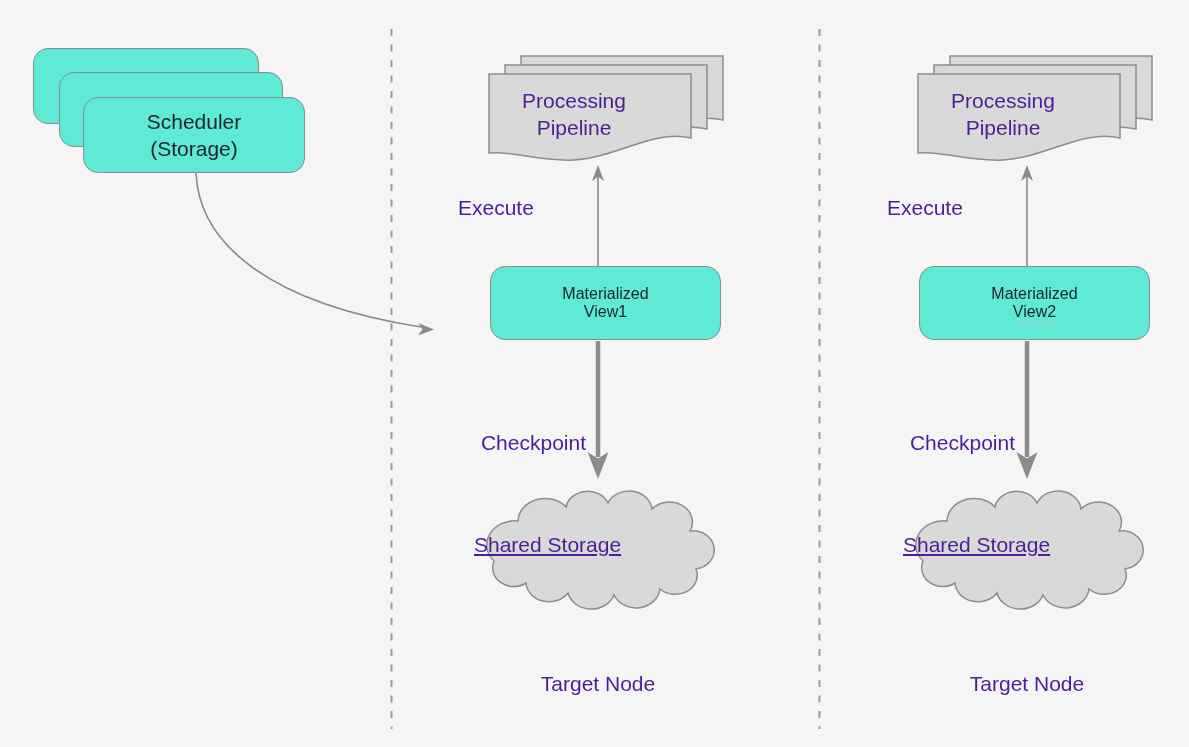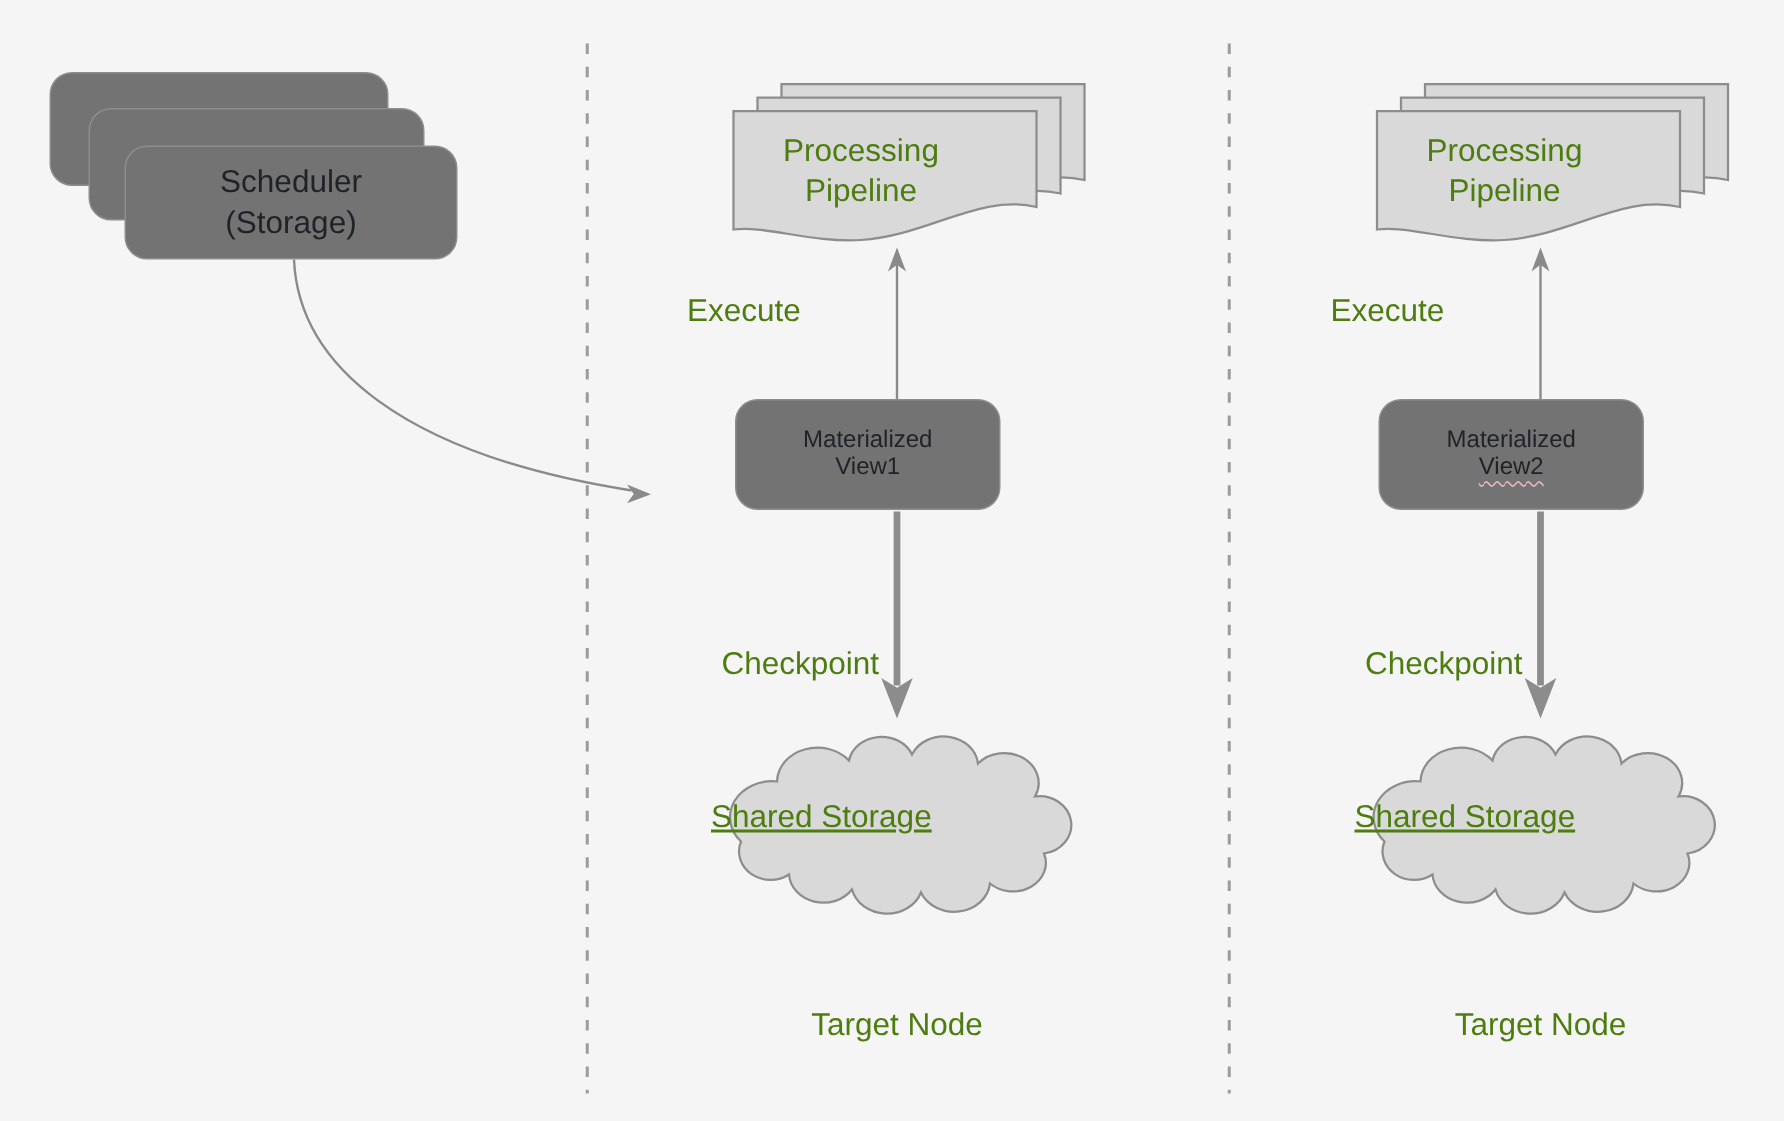--- a/index.html
+++ b/index.html
@@ -7,42 +7,42 @@
     position:relative;
     width:1189px;height:747px;
     background:#f5f5f6;
     font-family:"Liberation Sans","DejaVu Sans",sans-serif;
     color:#1f2227;
     overflow:hidden;
   }
   .layer{position:absolute;left:0;top:0;}
   .box{
     position:absolute;
-    background:#737373;
+    background:#5eead4;
     border:1.5px solid #8d8d8d;
     border-radius:15px;
     box-sizing:border-box;
   }
   .ctr{
     display:flex;flex-direction:column;
     align-items:center;justify-content:center;
     text-align:center;
   }
   .label{
     position:absolute;
     font-size:21px;line-height:27px;
-    color:#4d7c0f;
+    color:#4c1d95;
     white-space:nowrap;
   }
   .column{position:absolute;top:0;width:280px;height:747px;}
   .col-mid{left:458px;}
   .col-right{left:887px;}
   .pipeline-label{left:15px;top:87px;width:202px;text-align:center;}
   .execute-label{left:0;top:194px;width:118px;text-align:left;}
-  .view-box{left:32px;top:266px;width:177px;height:74px;}
+  .view-box{left:32px;top:266px;width:231px;height:74px;}
   .checkpoint-label{left:0;top:388px;width:128px;text-align:right;margin-top:41px;}
   .storage-label{left:16px;top:531px;width:240px;text-align:left;text-decoration:underline;}
   .node-label{left:0;top:670px;width:280px;text-align:center;}
   .squiggle{
     text-decoration:underline;
     text-decoration-style:wavy;
     text-decoration-color:#e5b8b8;
     text-decoration-thickness:1px;
     text-underline-offset:4px;
   }

